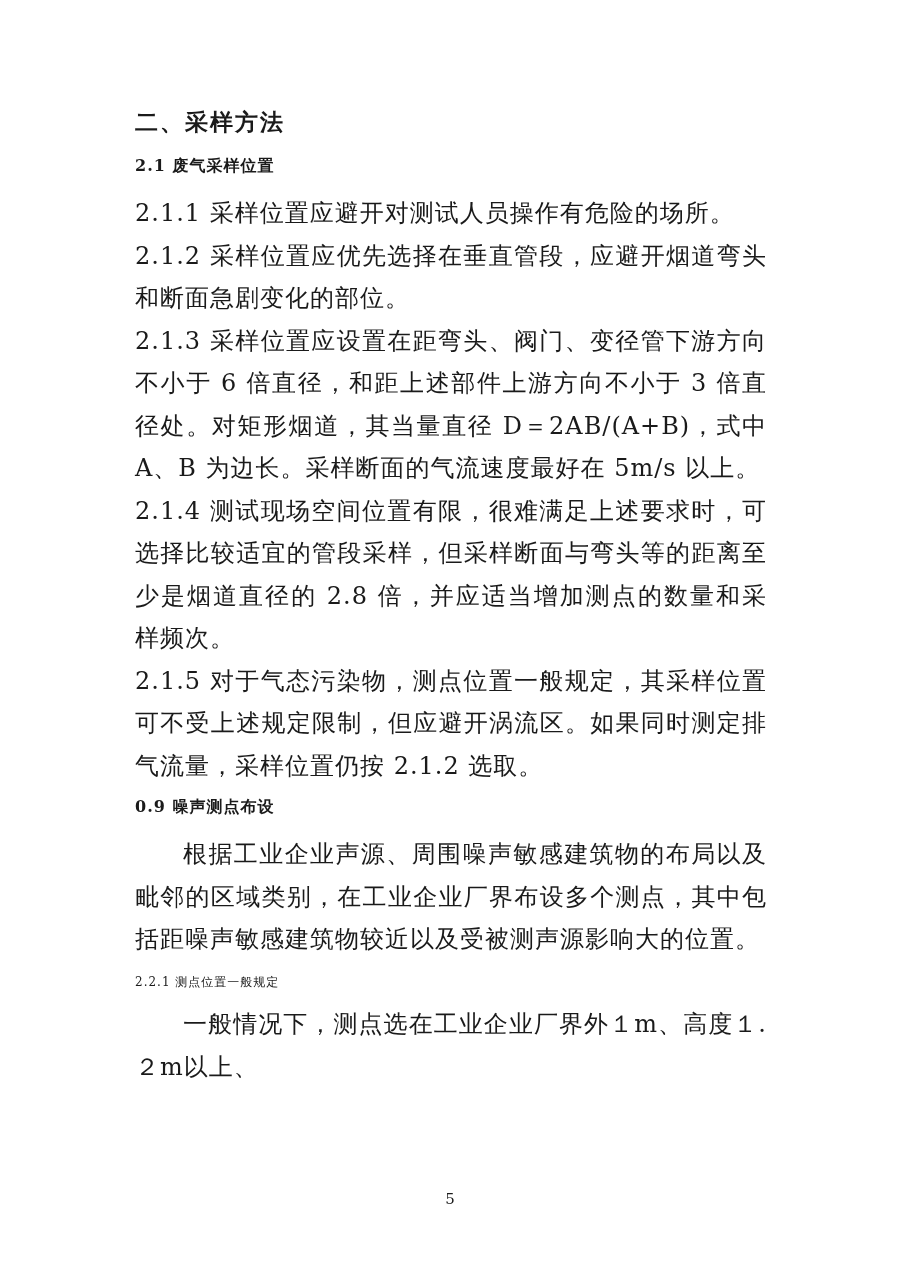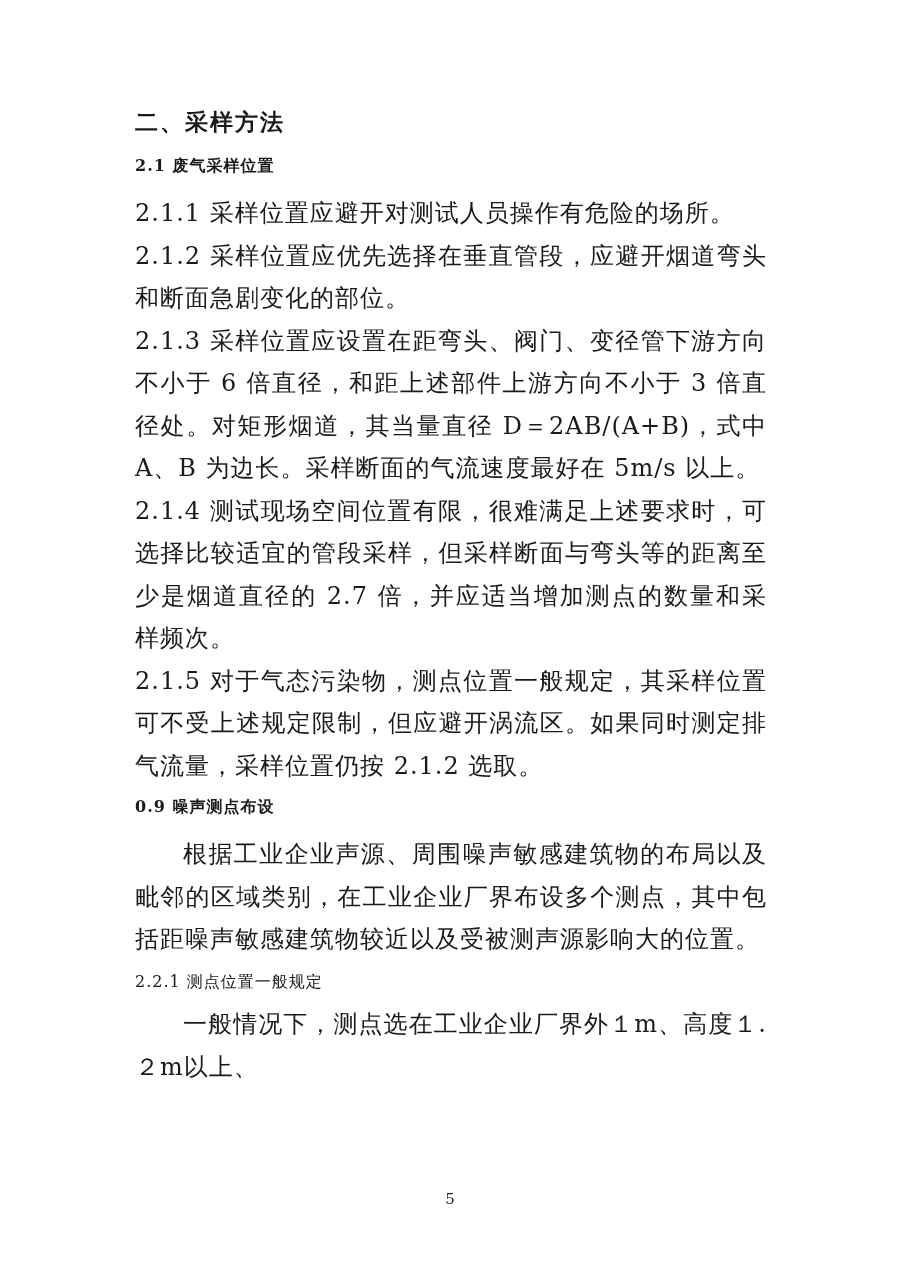--- a/index.html
+++ b/index.html
@@ -41,21 +41,21 @@
     font-size: 24px;
     line-height: 42.5px;
     letter-spacing: 1px;
     text-align: justify;
     text-justify: inter-character;
   }
   p.body.indent {
     text-indent: 2em;
   }
   .sub-head {
-    font-size: 16px;
+    font-size: 12px;
     line-height: 42.5px;
     letter-spacing: 1px;
   }
   .page-number {
     position: absolute;
     left: 0;
     right: 0;
     top: 1190px;
     text-align: center;
     font-size: 15px;
@@ -71,21 +71,21 @@
     <div class="h1">二、采样方法</div>
 
     <div class="h2">2.1 废气采样位置</div>
 
     <p class="body">2.1.1 采样位置应避开对测试人员操作有危险的场所。</p>
 
     <p class="body">2.1.2 采样位置应优先选择在垂直管段，应避开烟道弯头和断面急剧变化的部位。</p>
 
     <p class="body">2.1.3 采样位置应设置在距弯头、阀门、变径管下游方向不小于 6 倍直径，和距上述部件上游方向不小于 3 倍直径处。对矩形烟道，其当量直径 D＝2AB/(A+B)，式中 A、B 为边长。采样断面的气流速度最好在 5m/s 以上。</p>
 
-    <p class="body">2.1.4 测试现场空间位置有限，很难满足上述要求时，可选择比较适宜的管段采样，但采样断面与弯头等的距离至少是烟道直径的 2.7 倍，并应适当增加测点的数量和采样频次。</p>
+    <p class="body">2.1.4 测试现场空间位置有限，很难满足上述要求时，可选择比较适宜的管段采样，但采样断面与弯头等的距离至少是烟道直径的 2.8 倍，并应适当增加测点的数量和采样频次。</p>
 
     <p class="body">2.1.5 对于气态污染物，测点位置一般规定，其采样位置可不受上述规定限制，但应避开涡流区。如果同时测定排气流量，采样位置仍按 2.1.2 选取。</p>
 
 
     <div class="h2">0.9 噪声测点布设</div>
 
     <p class="body indent">根据工业企业声源、周围噪声敏感建筑物的布局以及毗邻的区域类别，在工业企业厂界布设多个测点，其中包括距噪声敏感建筑物较近以及受被测声源影响大的位置。</p>
 
     <p class="sub-head">2.2.1 测点位置一般规定</p>
 

